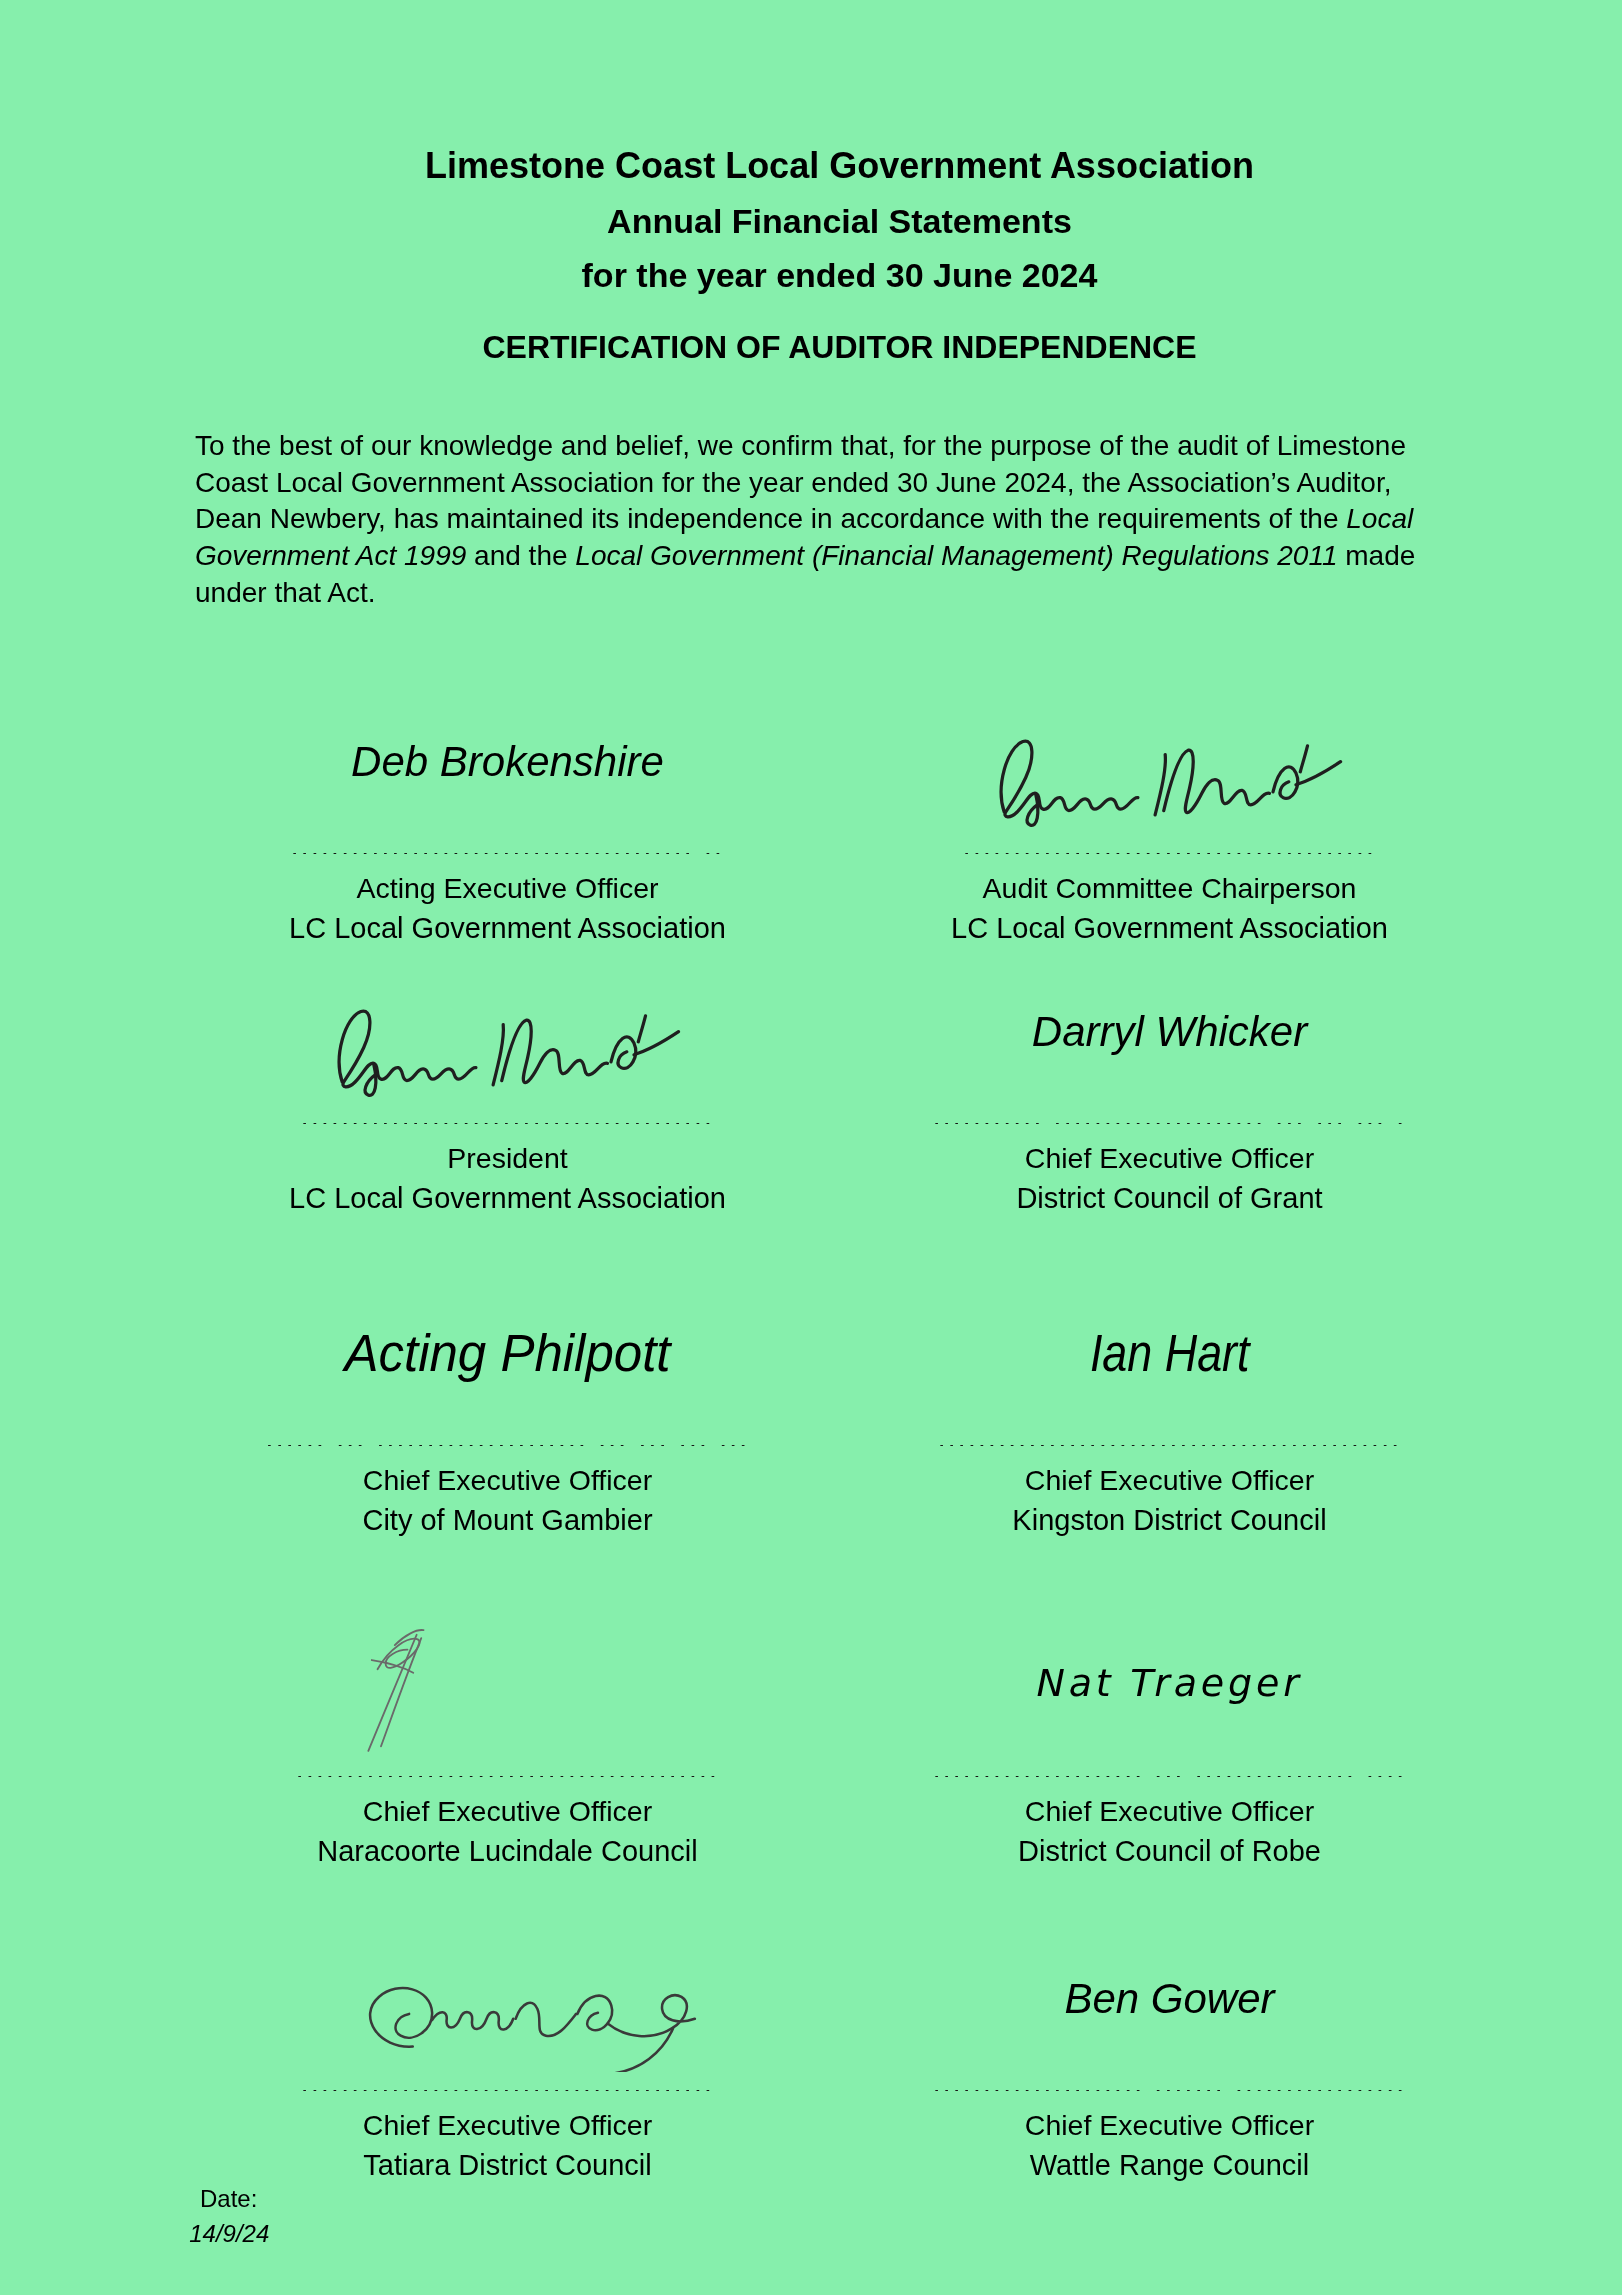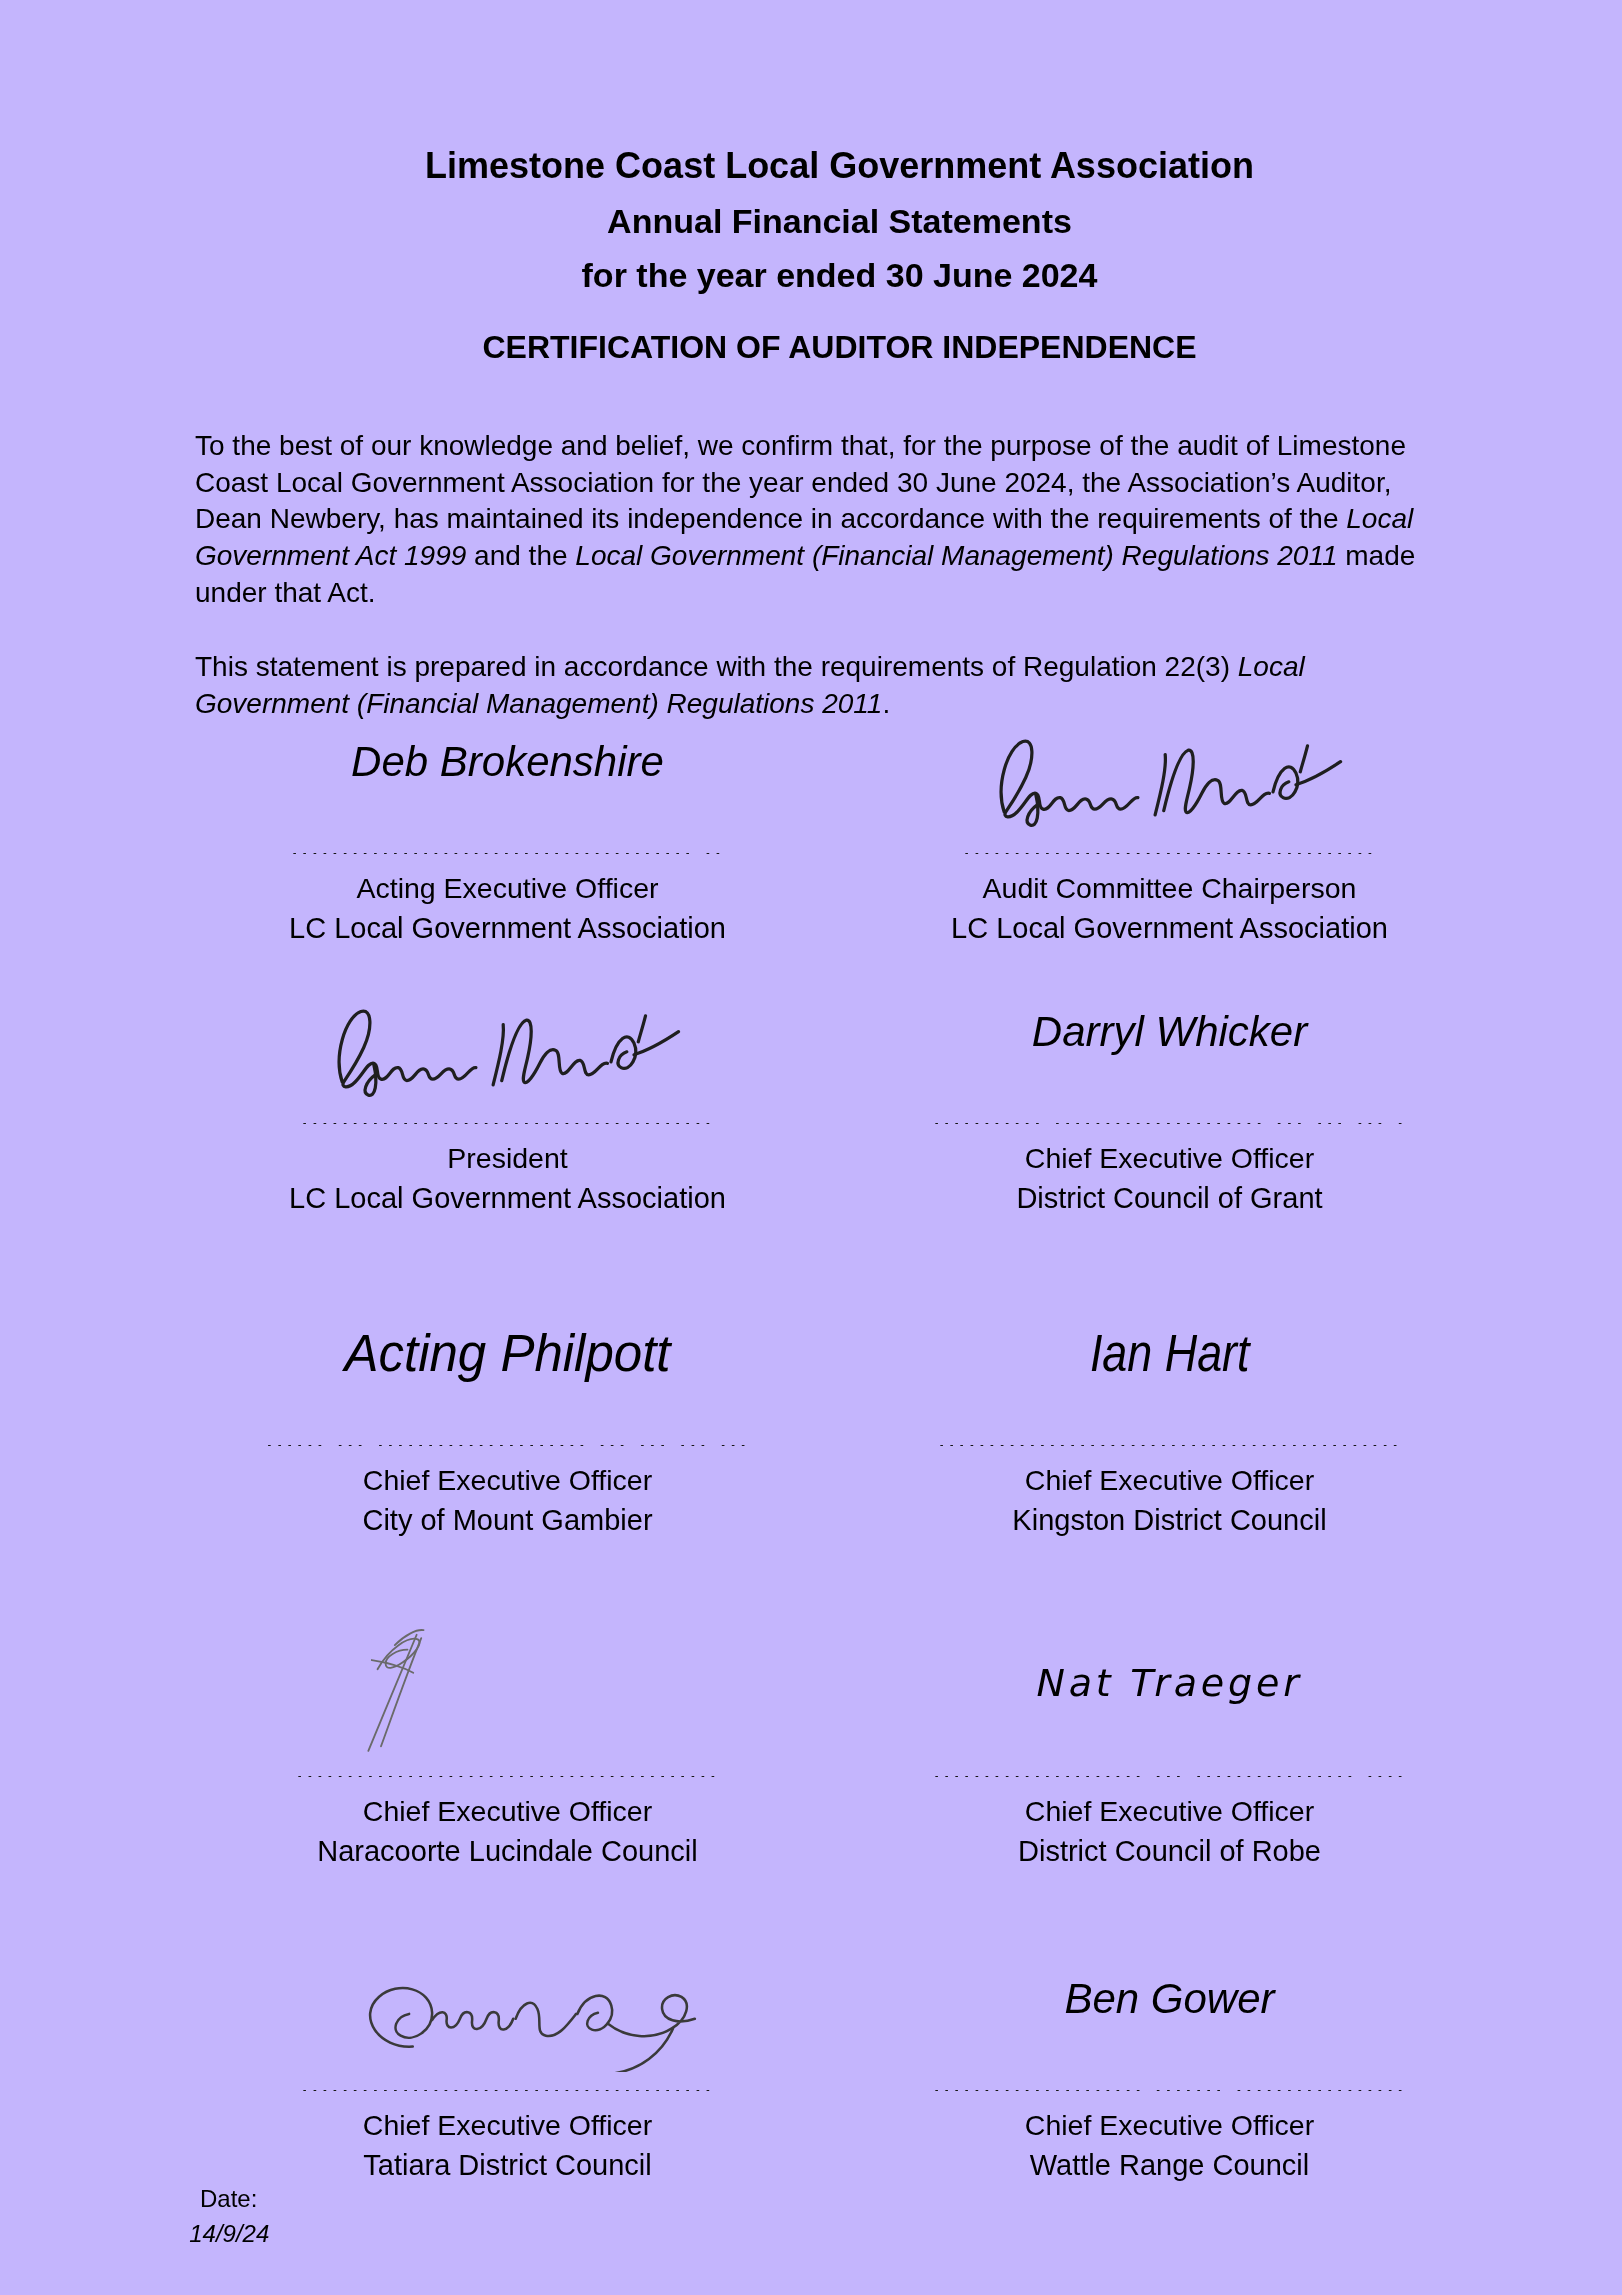--- a/index.html
+++ b/index.html
@@ -1,17 +1,17 @@
 <!DOCTYPE html>
 <html style="font-size:12.3px"><head>
 <meta charset="utf-8">
 <style>
   html,body { margin:0; padding:0; background:#ffffff; }
   .page {
-    position:relative; width:1622px; height:2295px; background:#c4b5fd;
+    position:relative; width:1622px; height:2295px; background:#86efac;
     font-family:"Liberation Sans", sans-serif; color:#000; overflow:hidden;
   }
   .header { position:absolute; left:195px; width:1289px; top:146px; text-align:center; }
   .title   { font-size:36px; font-weight:bold; line-height:1.1; }
   .sub     { font-size:34px; font-weight:bold; line-height:1.1; margin-top:17px; }
   .cert    { position:absolute; left:195px; width:1289px; top:329px; text-align:center;
              font-size:32px; font-weight:bold; }
   .bodytext { position:absolute; left:195px; width:1231px; top:428px;
               font-size:28px; line-height:1.31; }
   .para { margin:0; }
@@ -45,21 +45,20 @@
   <div class="header">
     <div class="title">Limestone Coast Local Government Association</div>
     <div class="sub">Annual Financial Statements</div>
     <div class="sub">for the year ended 30 June 2024</div>
   </div>
 
   <div class="cert">CERTIFICATION OF AUDITOR INDEPENDENCE</div>
 
   <div class="bodytext">
       <p class="para"><span>To the best of our knowledge and belief, we confirm that, for the purpose of the audit of Limestone Coast Local Government Association for the year ended 30 June 2024, the Association’s Auditor, Dean Newbery, has maintained its independence in accordance with the requirements of the </span><span style="font-style: italic;">Local Government Act 1999</span><span> and the </span><span style="font-style: italic;">Local Government (Financial Management) Regulations 2011</span><span> made under that Act.</span></p>
-      <p class="para"><span>This statement is prepared in accordance with the requirements of Regulation 22(3) </span><span style="font-style: italic;">Local Government (Financial Management) Regulations 2011</span><span>.</span></p>
     </div>
 
   <div>
       <div class="sigrow" style="top: 712px;">
         <div class="cell left">
           <div class="sigarea">
             <div class="typed md">Deb Brokenshire</div>
           </div>
           <div class="dots">........................................ ..</div>
           <div class="role">Acting Executive Officer</div>

